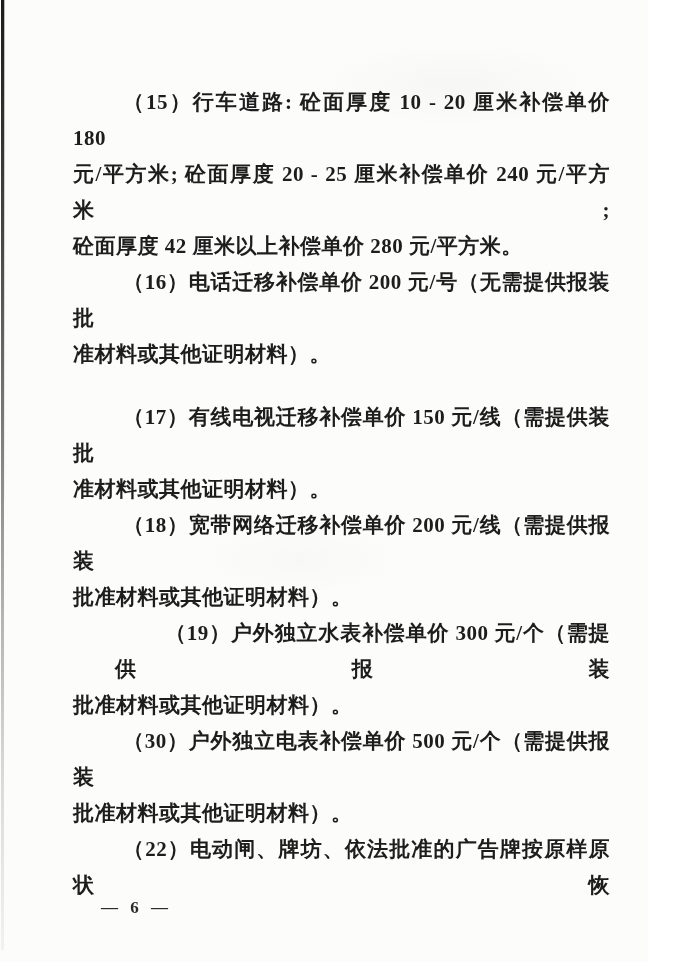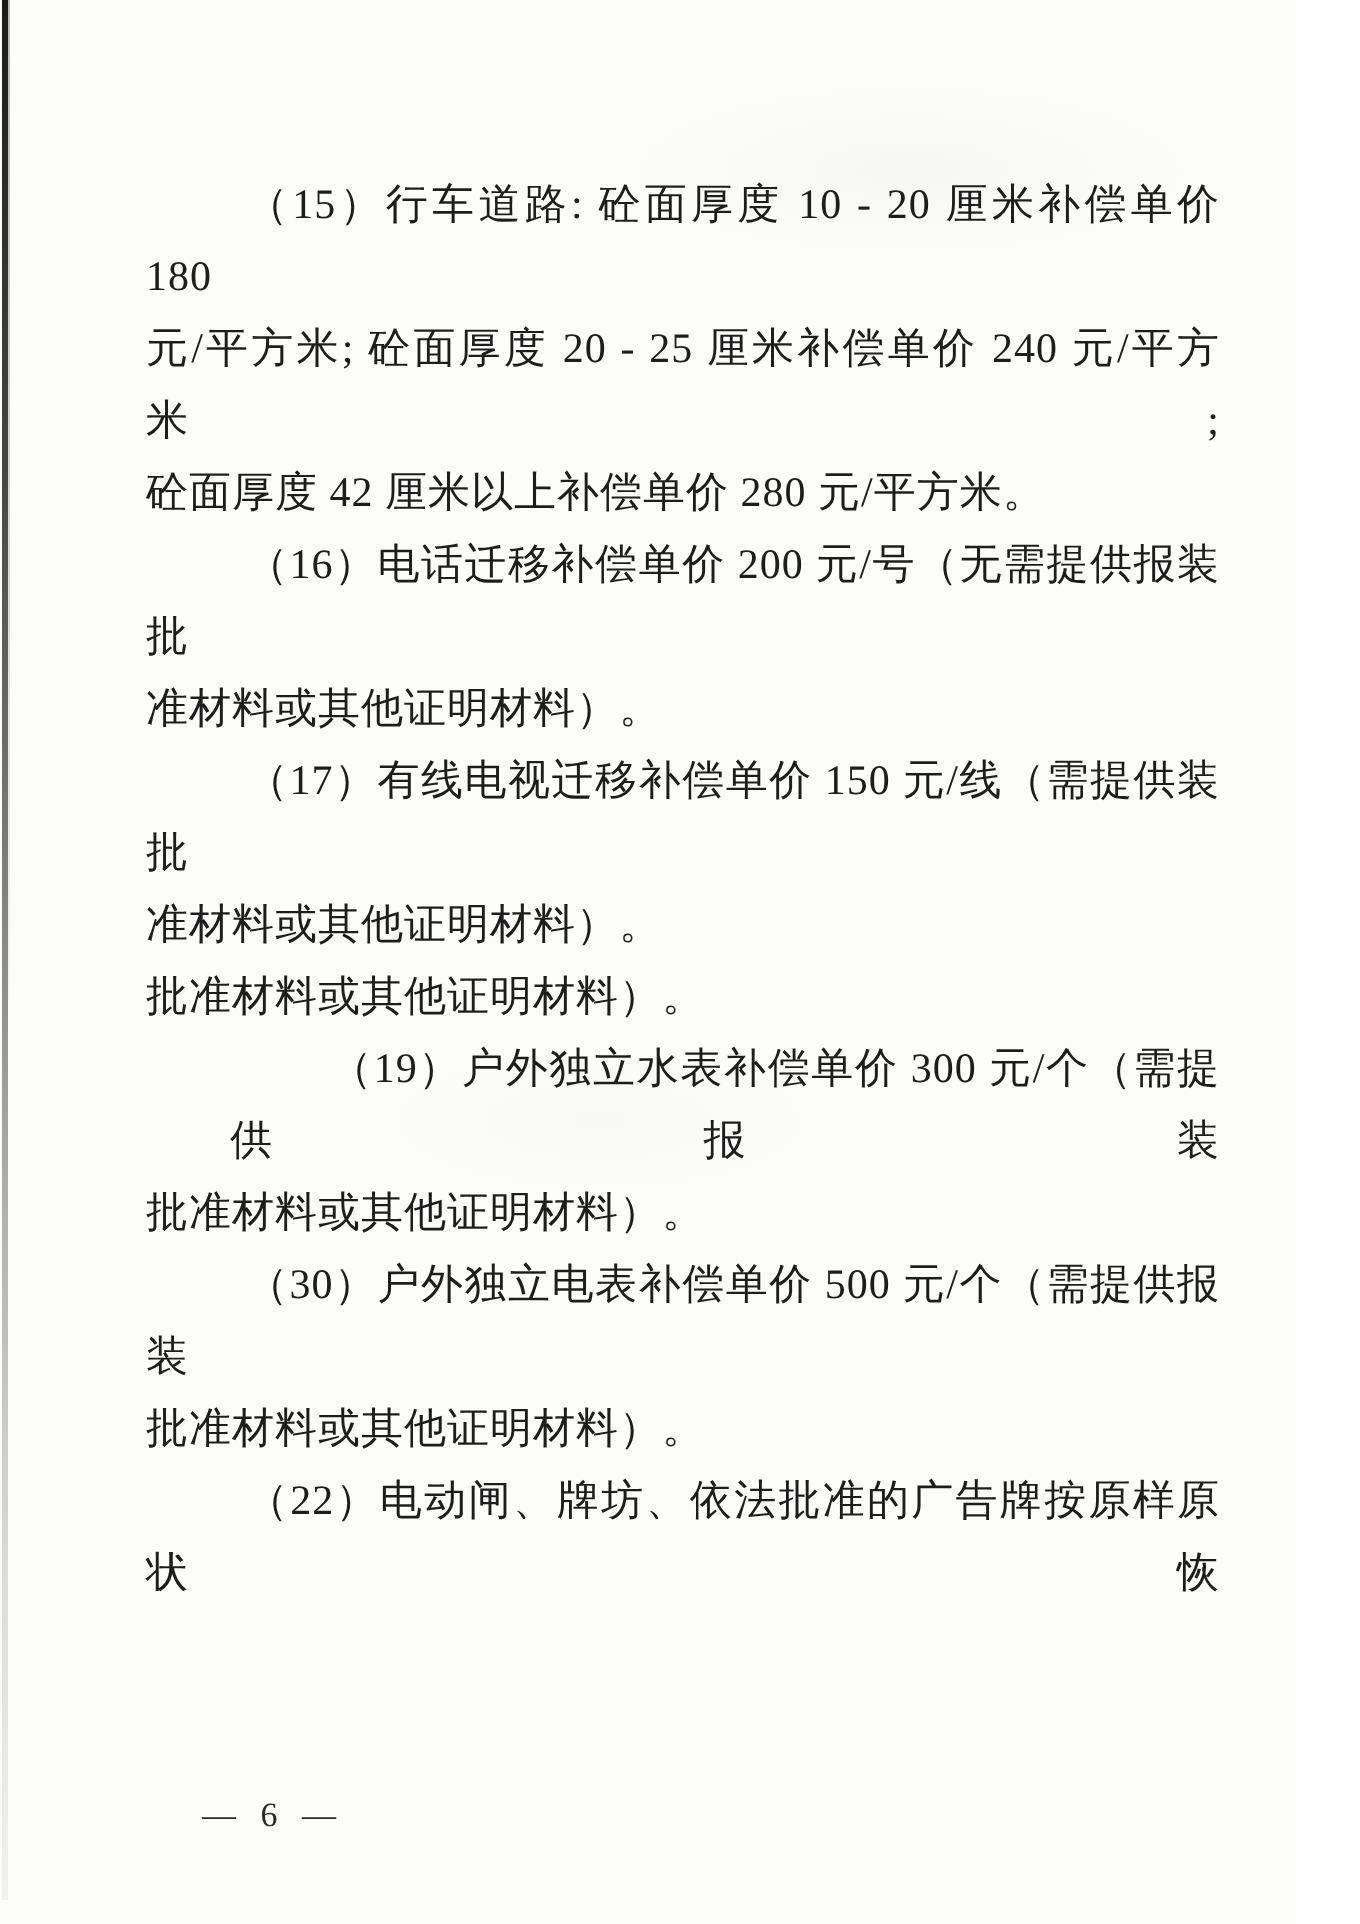--- a/index.html
+++ b/index.html
@@ -14,20 +14,21 @@
   .page {
     position: relative;
     width: 648px;
     height: 962px;
     background:
       radial-gradient(ellipse 200px 60px at 455px 85px, rgba(180,180,180,0.08), transparent 70%),
       radial-gradient(ellipse 150px 50px at 300px 560px, rgba(180,180,180,0.06), transparent 70%),
       #fcfcfb;
     overflow: hidden;
     font-family: "Liberation Serif", "DejaVu Serif", serif;
+    font-weight: bold;
   }
   
   .edge-artifact {
     position: absolute;
     left: 1px;
     top: 0;
     width: 3px;
     height: 950px;
     background: linear-gradient(to bottom,
       rgba(8,8,8,0.92) 0%,
@@ -110,25 +111,26 @@
       <span class="line j" style="display: block;">元/平方米; 砼面厚度 20 - 25 厘米补偿单价 240 元/平方米;</span>
       <span class="line" style="display: block;">砼面厚度 42 厘米以上补偿单价 280 元/平方米。</span>
     </p>
 
     <p class="para">
       <span class="line first j" style="display: block;">（16）电话迁移补偿单价 200 元/号（无需提供报装批</span>
       <span class="line" style="display: block;">准材料或其他证明材料）。</span>
     </p>
 
     <p class="para">
-      <span class="line first j" style="display: block;">（17）有线电视迁移补偿单价 150 元/线（需提供装批</span>
+      <span class="line first j" style="display: block; margin-top: 27px;">（17）有线电视迁移补偿单价 150 元/线（需提供装批</span>
       <span class="line" style="display: block;">准材料或其他证明材料）。</span>
     </p>
 
     <p class="para">
+      <span class="line first j" style="display: block;">（18）宽带网络迁移补偿单价 200 元/线（需提供报装</span>
       <span class="line" style="display: block;">批准材料或其他证明材料）。</span>
     </p>
 
     <p class="para">
       <span class="line first j" style="display: block; margin-left: 42px;">（19）户外独立水表补偿单价 300 元/个（需提供报装</span>
       <span class="line" style="display: block;">批准材料或其他证明材料）。</span>
     </p>
 
     <p class="para">
       <span class="line first j" style="display: block;">（30）户外独立电表补偿单价 500 元/个（需提供报装</span>

